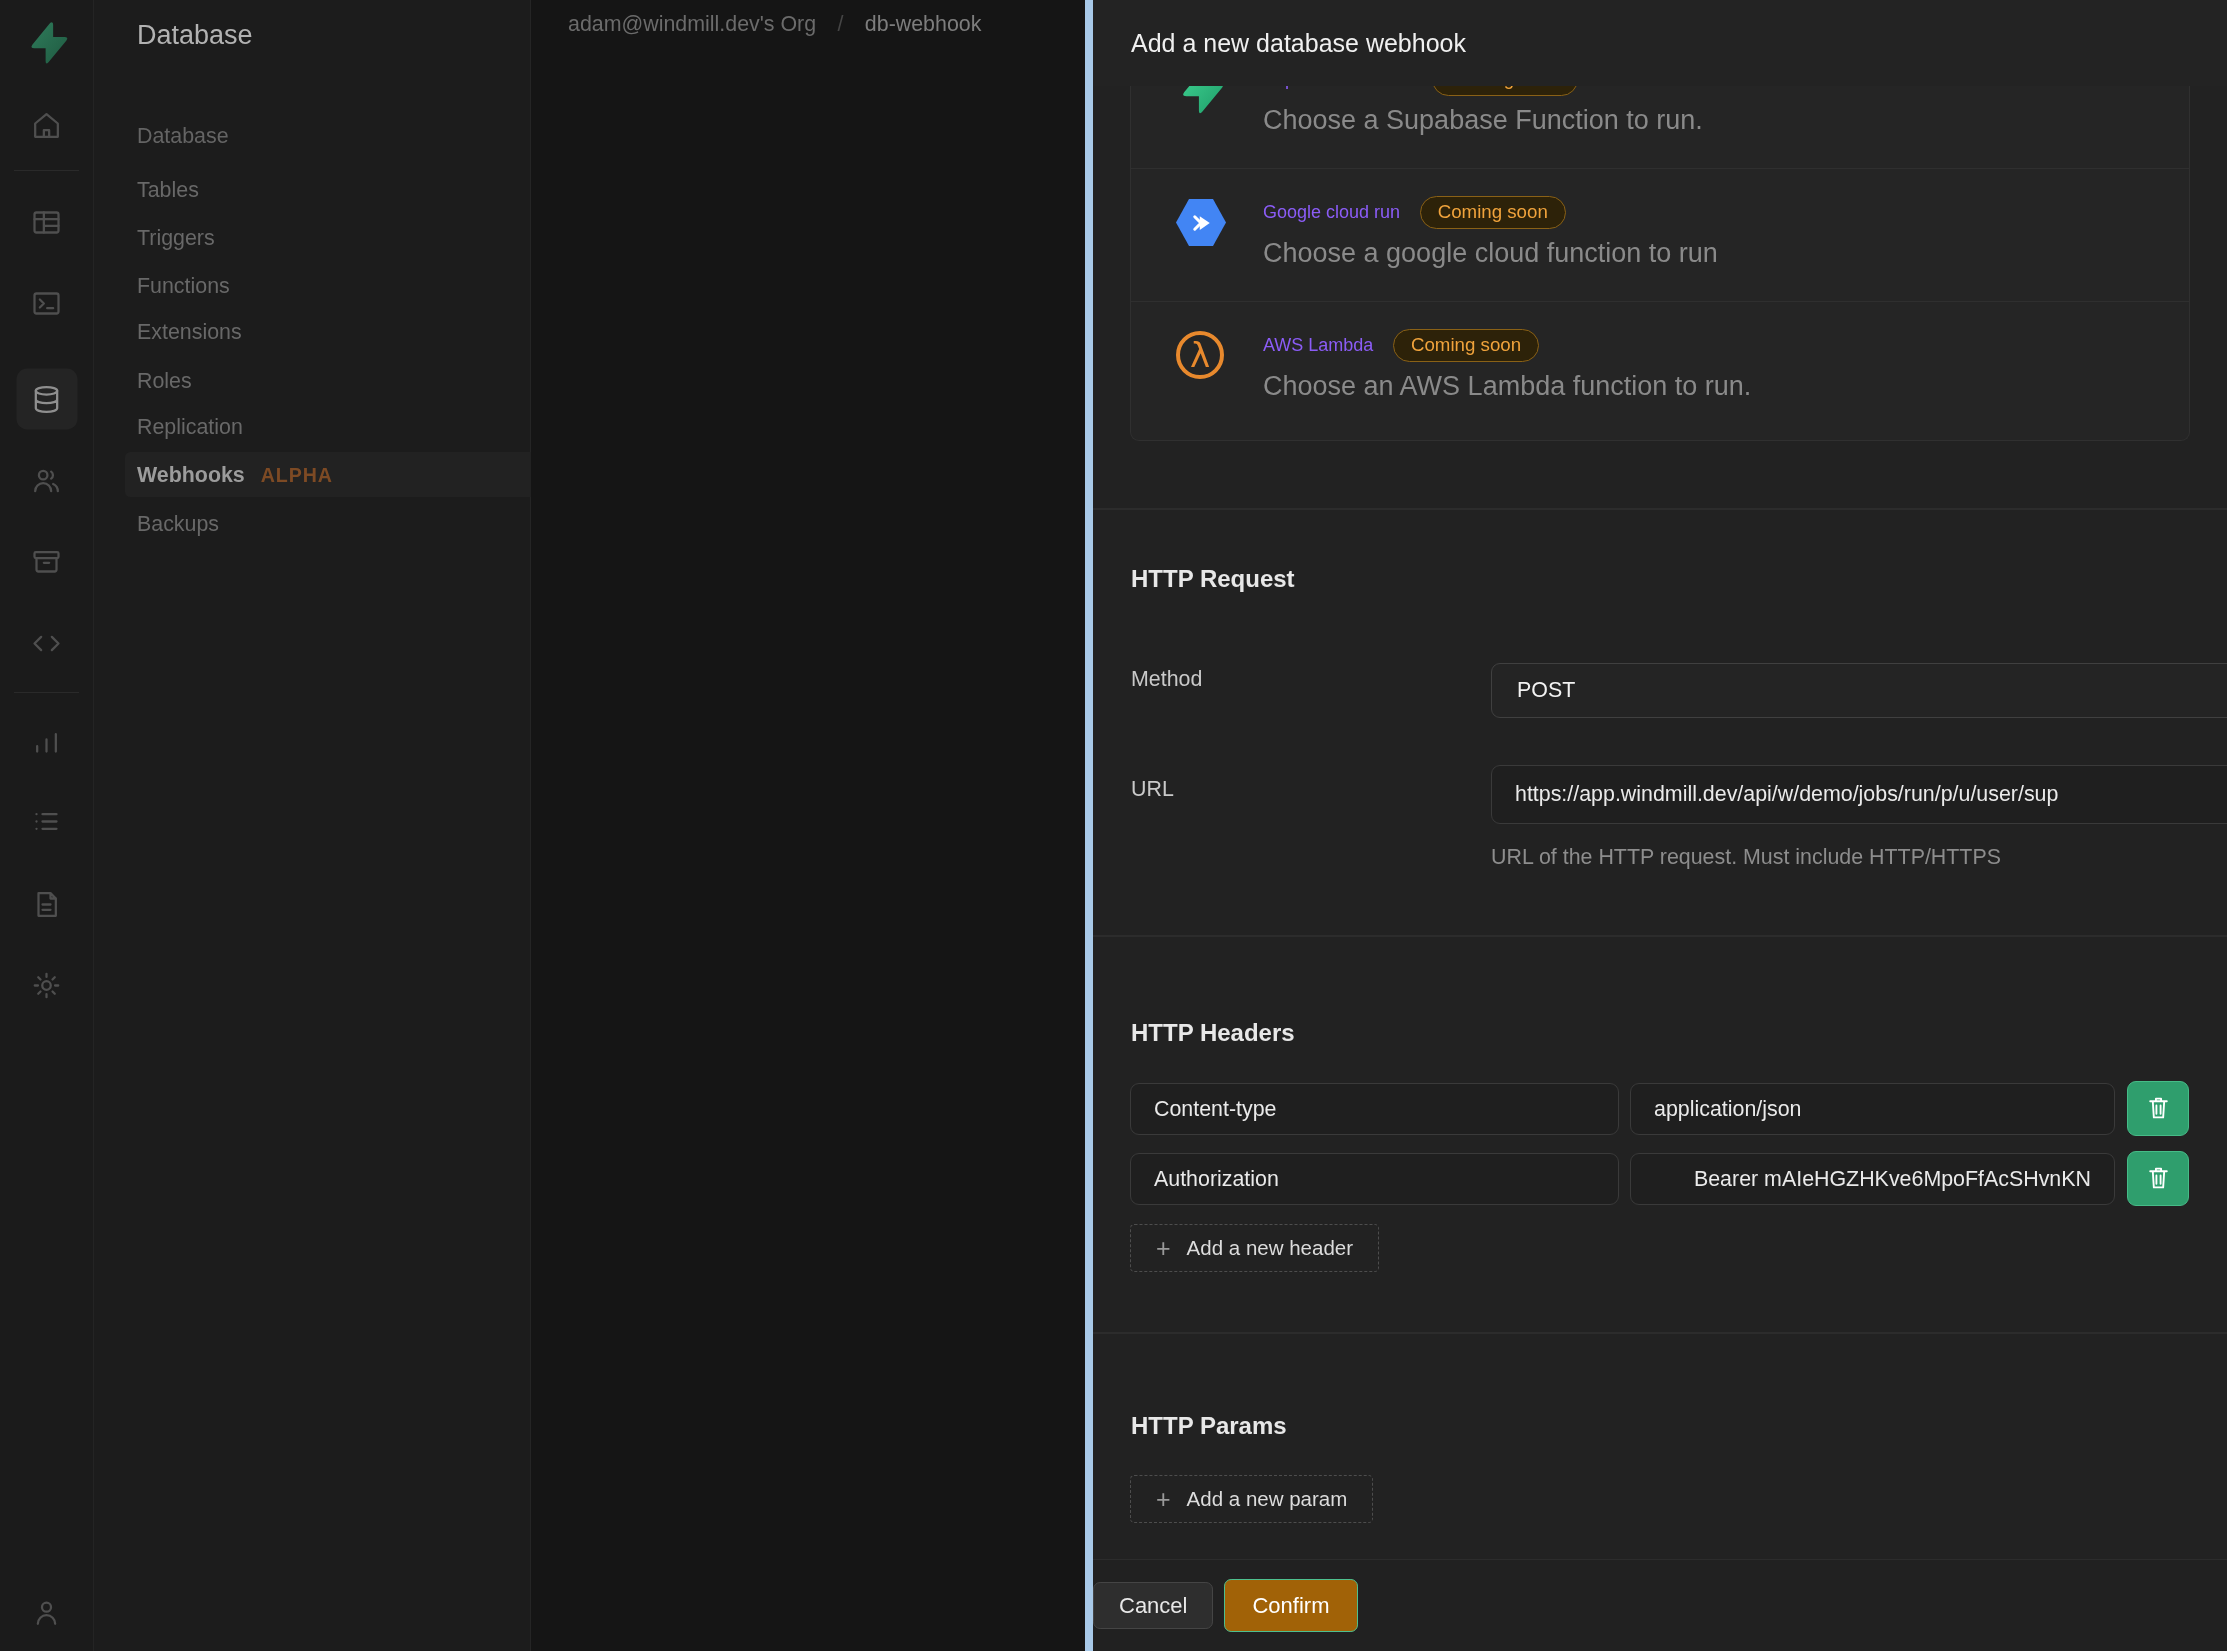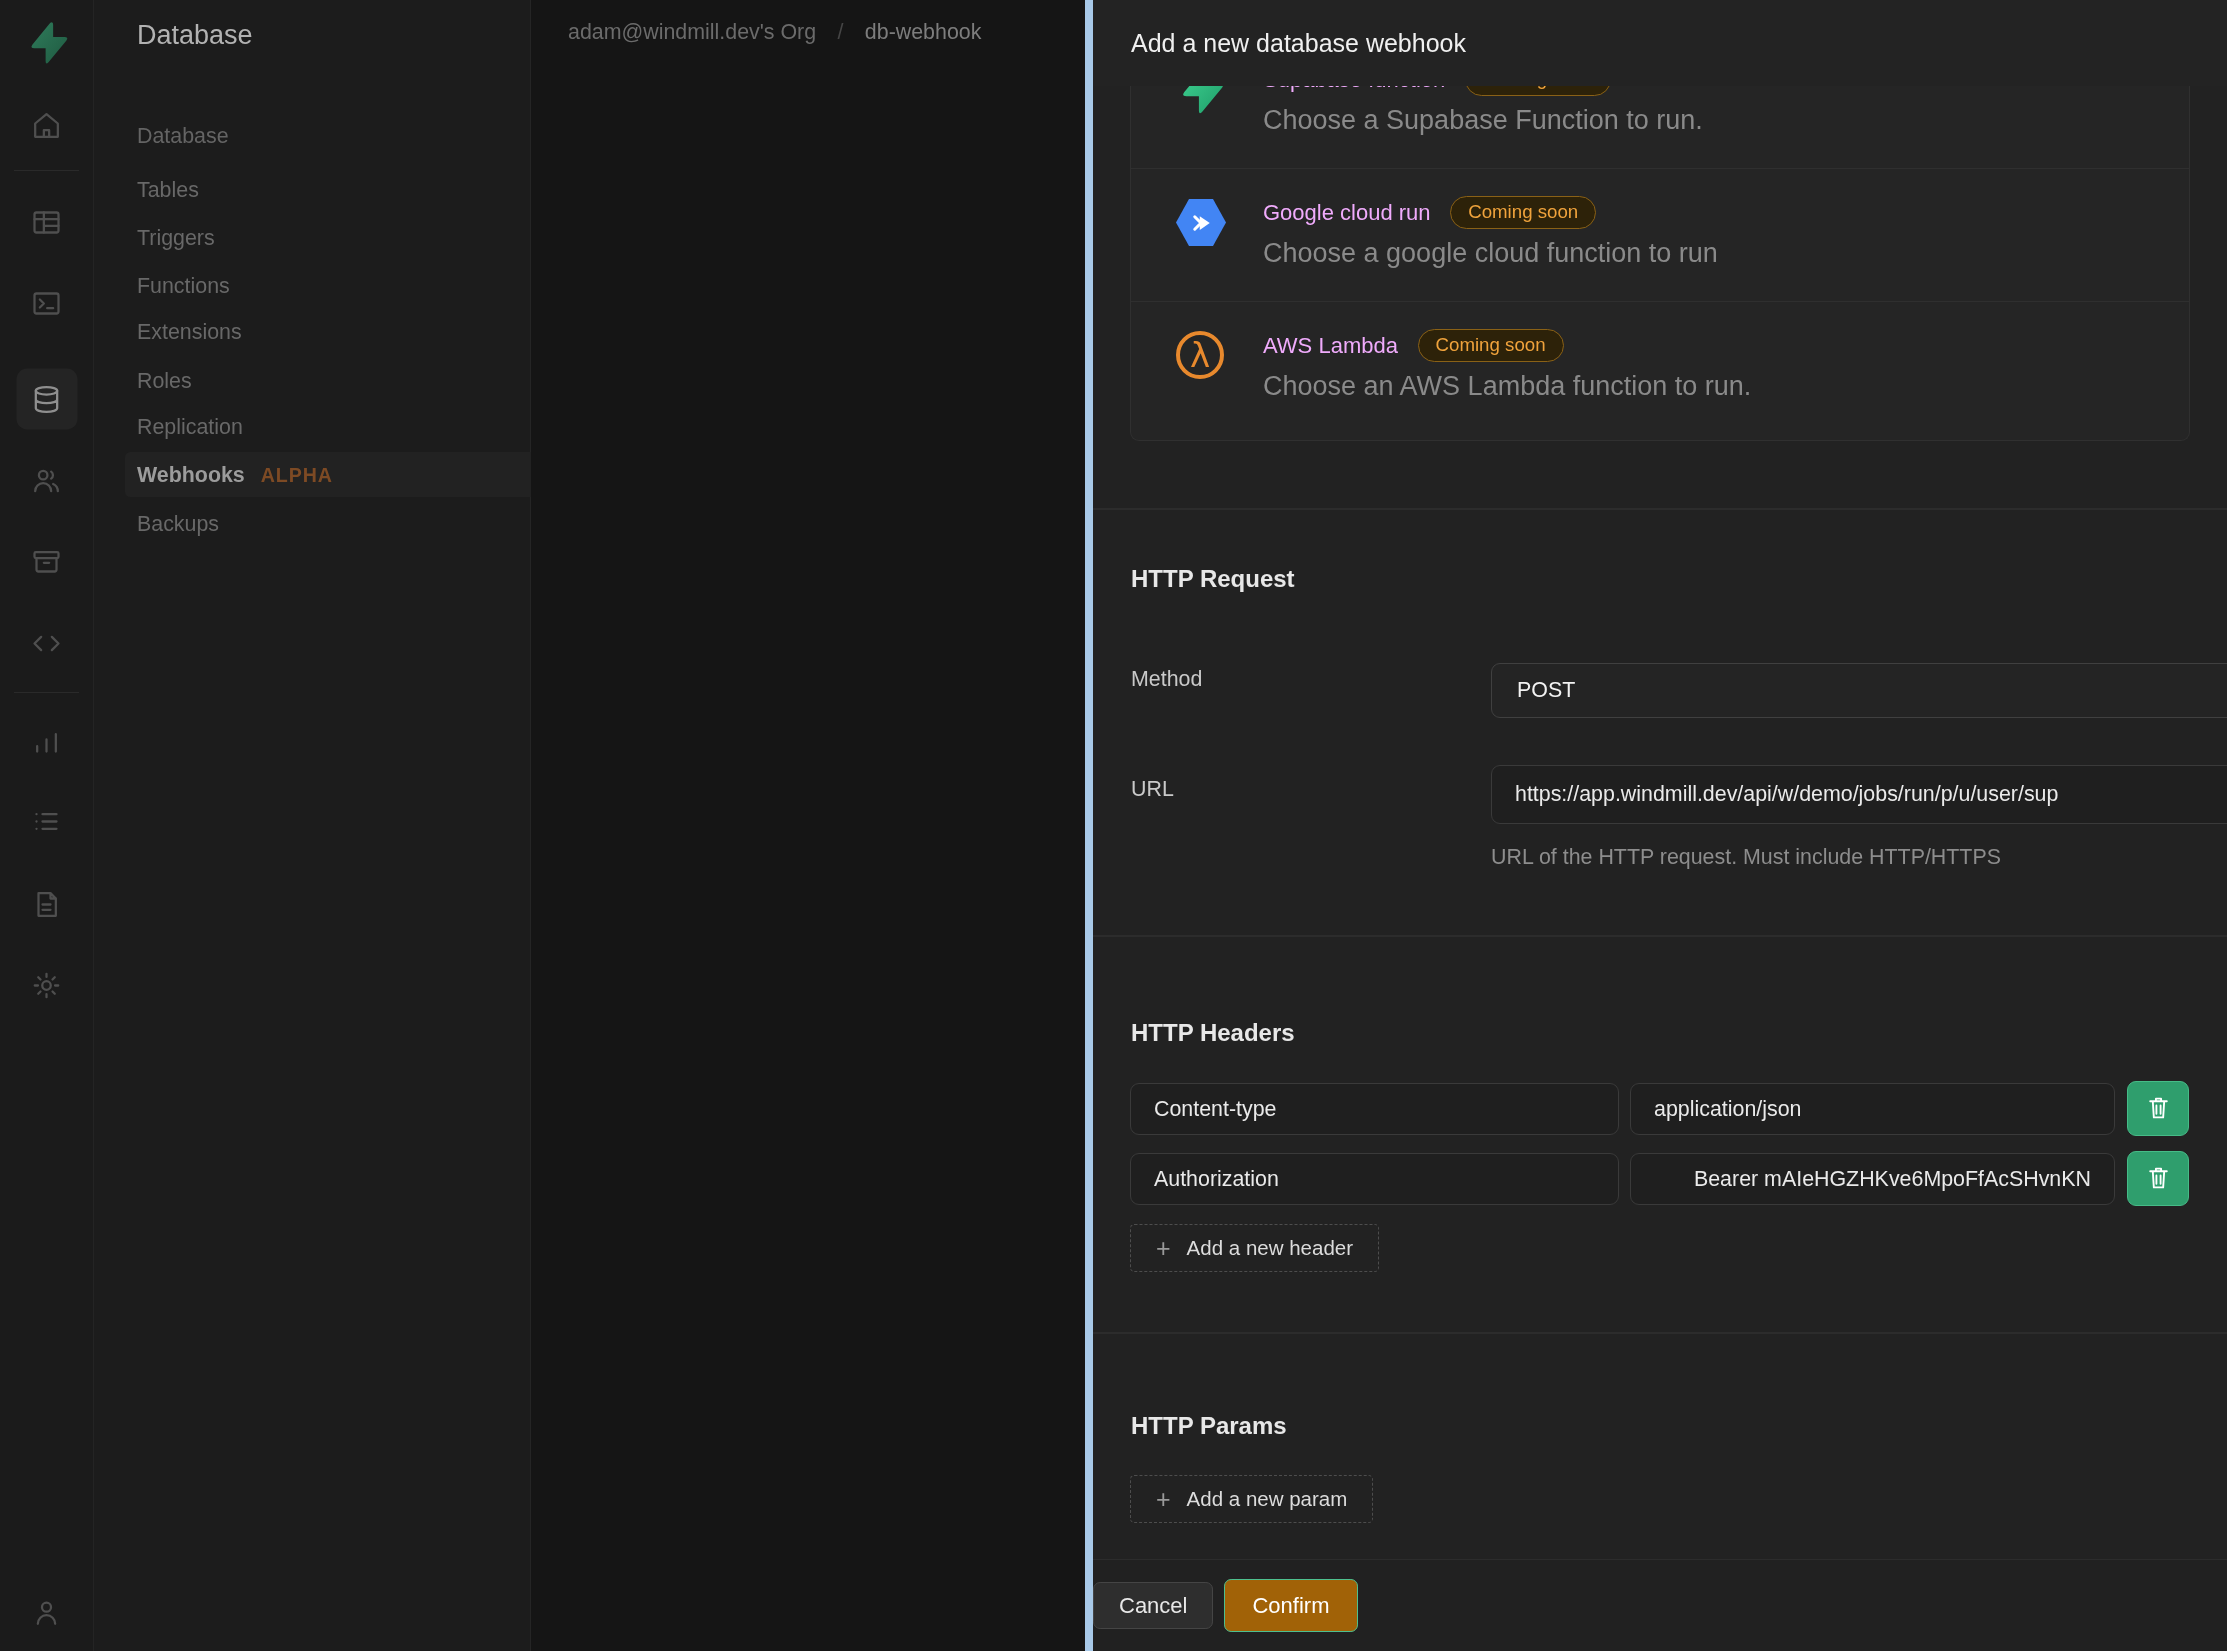--- a/index.html
+++ b/index.html
@@ -27,41 +27,41 @@
   .menu-head { color:#646464; }
   .active-row { position:absolute; left:-12.5px; top:-10.7px; width:419px; height:45px;
                 background:#222222; border-radius:5.3px; z-index:0; }
   .menu-item.webhooks { color:#9c9c9c; font-weight:bold; }
   .menu-item.webhooks .label { position:relative; z-index:1; }
   .alpha { font-weight:bold; font-size:19.6px; color:#7d4a24; margin-left:16px;
            letter-spacing:0.9px; position:relative; z-index:1; }
 
   
   .content { position:absolute; left:531px; top:0; width:554px; height:1651px; background:#151515; }
-  .breadcrumb { position:absolute; top:20px; left:37px; font-size:21.4px; color:#6b6b6b;
+  .breadcrumb { position:absolute; top:12px; left:37px; font-size:21.4px; color:#6b6b6b;
                 white-space:nowrap; display:flex; gap:21.4px; align-items:center; }
   .breadcrumb .sep { color:#454545; }
   .breadcrumb .proj { color:#7d7d7d; }
 
   
   .panel { position:absolute; left:1085px; top:0; width:1142px; height:1651px;
            background:#222222; border-left:8px solid #a8c9e8; }
   .panel-inner { position:relative; width:1134px; height:1651px; }
   .panel-header { position:absolute; top:0; left:0; right:0; height:86px; background:#232323; z-index:5; }
   .panel-title { position:absolute; left:38px; top:0; line-height:86px; font-size:25px; color:#f0f0f0; }
 
   .options-card { position:absolute; left:37px; top:86px; width:1060px; height:355px;
                   background:#252525; border:0.9px solid #303030; border-top:none;
                   border-radius:0 0 9px 9px; overflow:hidden; z-index:1; }
   .option-row { position:relative; padding:27px 36px 32px 132px; }
   .option-row.first { margin-top:-50px; }
   .option-row + .option-row { border-top:0.9px solid #2f2f2f; }
   .option-icon { position:absolute; left:45px; top:28.5px; width:50px; height:50px; }
   .option-title-line { display:flex; align-items:center; gap:19.6px; }
-  .option-title { font-size:22px; color:#f0abfc; }
+  .option-title { font-size:18px; color:#8b5cf6; }
   .badge { font-size:18.7px; color:#f0a33c; background:#2d2209; border:1.8px solid #8a6116;
            border-radius:890px; padding:6.2px 17px; line-height:1; white-space:nowrap; }
   .option-desc { margin-top:9px; font-size:27px; color:#8a8a8a; }
 
   .divider { position:absolute; left:0; right:0; height:1.8px; background:#2c2c2c; }
 
   .section-heading { position:absolute; left:38px; font-size:24px; color:#e8e8e8; }
   .field-label { position:absolute; left:38px; font-size:21.4px; color:#c9c9c9; }
 
   .select-box { position:absolute; left:398px; top:663px; width:888px; height:55px;

